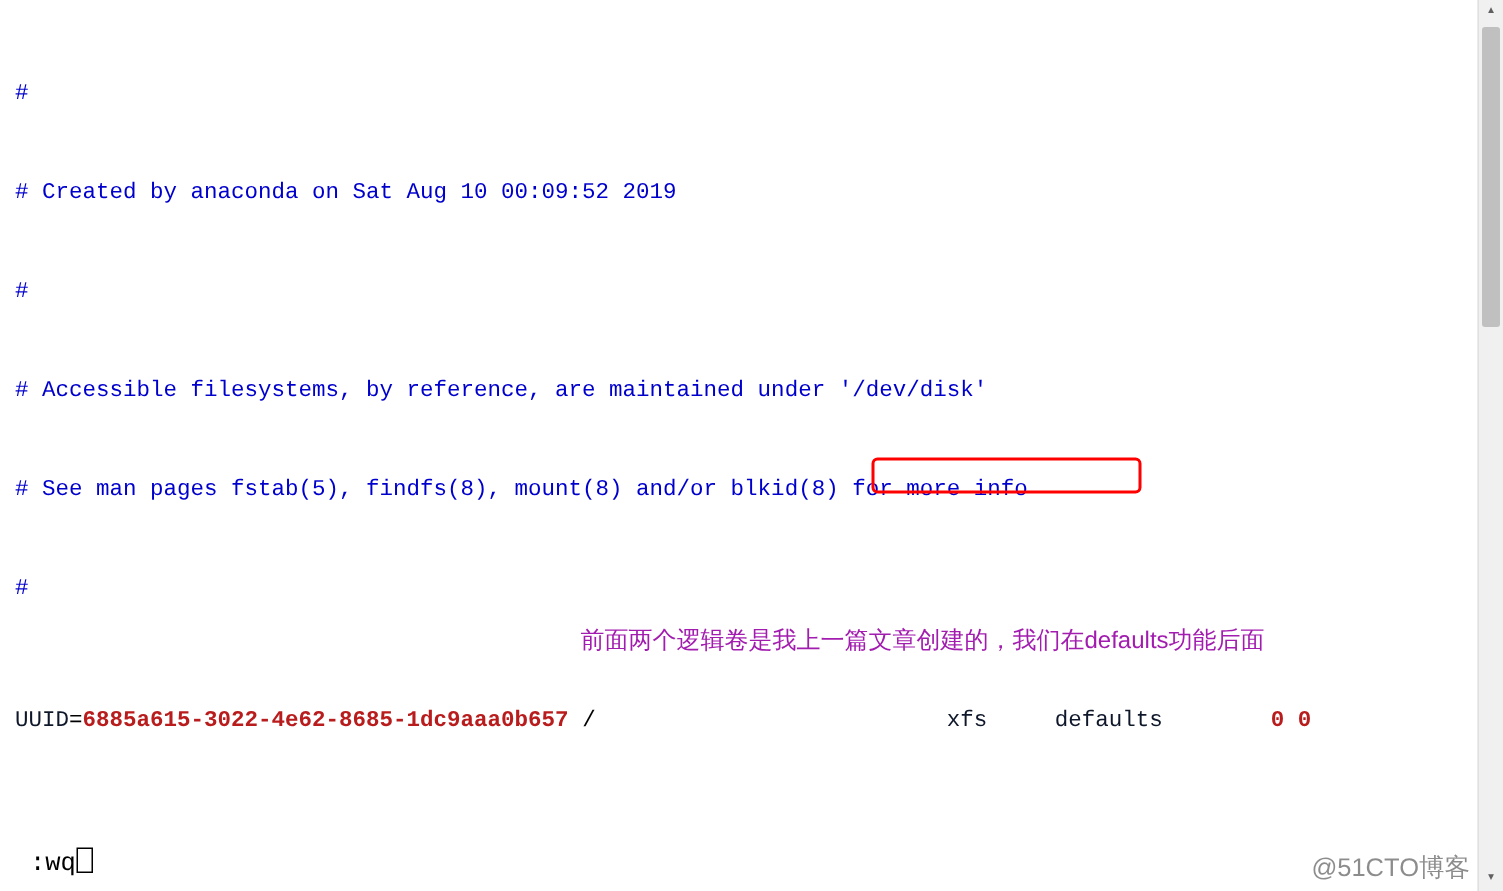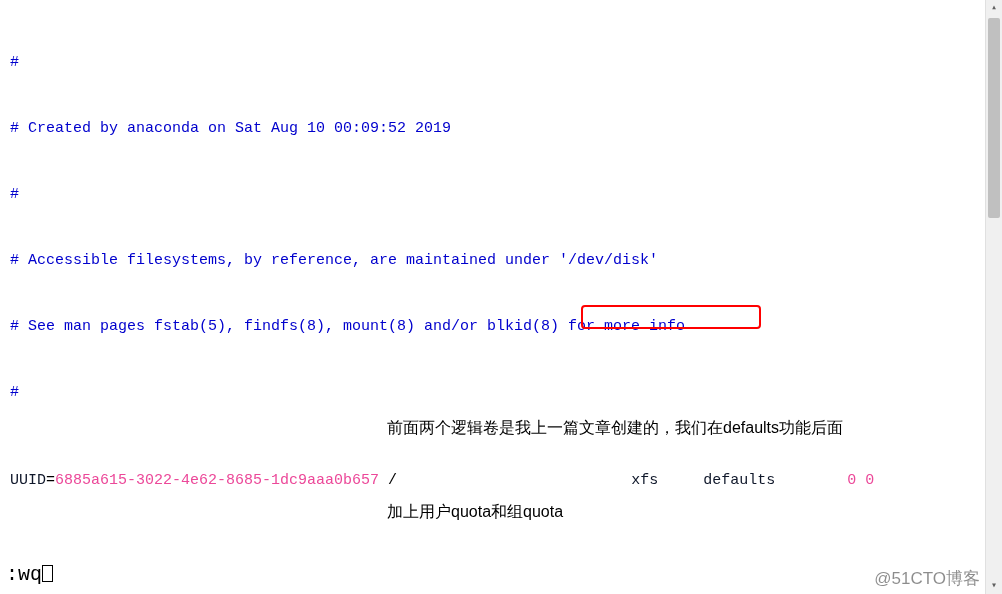--- a/index.html
+++ b/index.html
@@ -14,38 +14,38 @@
     position: relative;
   }
   .editor {
     padding: 8px 10px;
     line-height: 22px;
     white-space: pre;
     position: relative;
   }
   .line { display: block; }
   .teal  { color: #0f172a; }
-  .brown { color: #ec4899; }
+  .brown { color: #b91c1c; font-weight: bold; }
   .green { color: #0f172a; } 
   .black { color: #000000; }
   .blue  { color: #0000cd; }
 
   .highlight-box {
     position: absolute;
     border: 2px solid #ff0000;
     border-radius: 4px;
     left: 581px;
     top: 305px;
     width: 176px;
     height: 20px;
     pointer-events: none;
   }
   .annotation {
     position: absolute;
-    color: #000000;
+    color: #a21caf;
     font-family: "Microsoft YaHei", sans-serif;
     font-size: 16px;
     left: 387px;
     top: 358px;
     line-height: 28px;
   }
 
   .scrollbar {
     position: absolute;
     right: 0;
@@ -73,24 +73,24 @@
     left: 2px;
     top: 18px;
     width: 12px;
     height: 200px;
     background: #c0c0c0;
     border-radius: 2px;
   }
 
   .cmdline {
     position: absolute;
-    left: 6px;
+    left: 20px;
     bottom: 8px;
     font-family: "Consolas", "Courier New", monospace;
-    font-size: 20px;
+    font-size: 17px;
     color: #000;
   }
   .cursor-box {
     display: inline-block;
     width: 9px;
     height: 15px;
     border: 1px solid #000;
     vertical-align: -2px;
   }
 
@@ -129,21 +129,20 @@
   
   
   
   
   
 
   <div class="highlight-box"></div>
 
   <div class="annotation">
     <div>前面两个逻辑卷是我上一篇文章创建的，我们在defaults功能后面</div>
-    <div>加上用户quota和组quota</div>
   </div>
 </div>
 
 <div class="cmdline">
   <span>:wq</span><span class="cursor-box"></span>
 </div>
 
 <div class="scrollbar">
   <div class="scroll-btn scroll-up">▴</div>
   <div class="scroll-thumb"></div>

